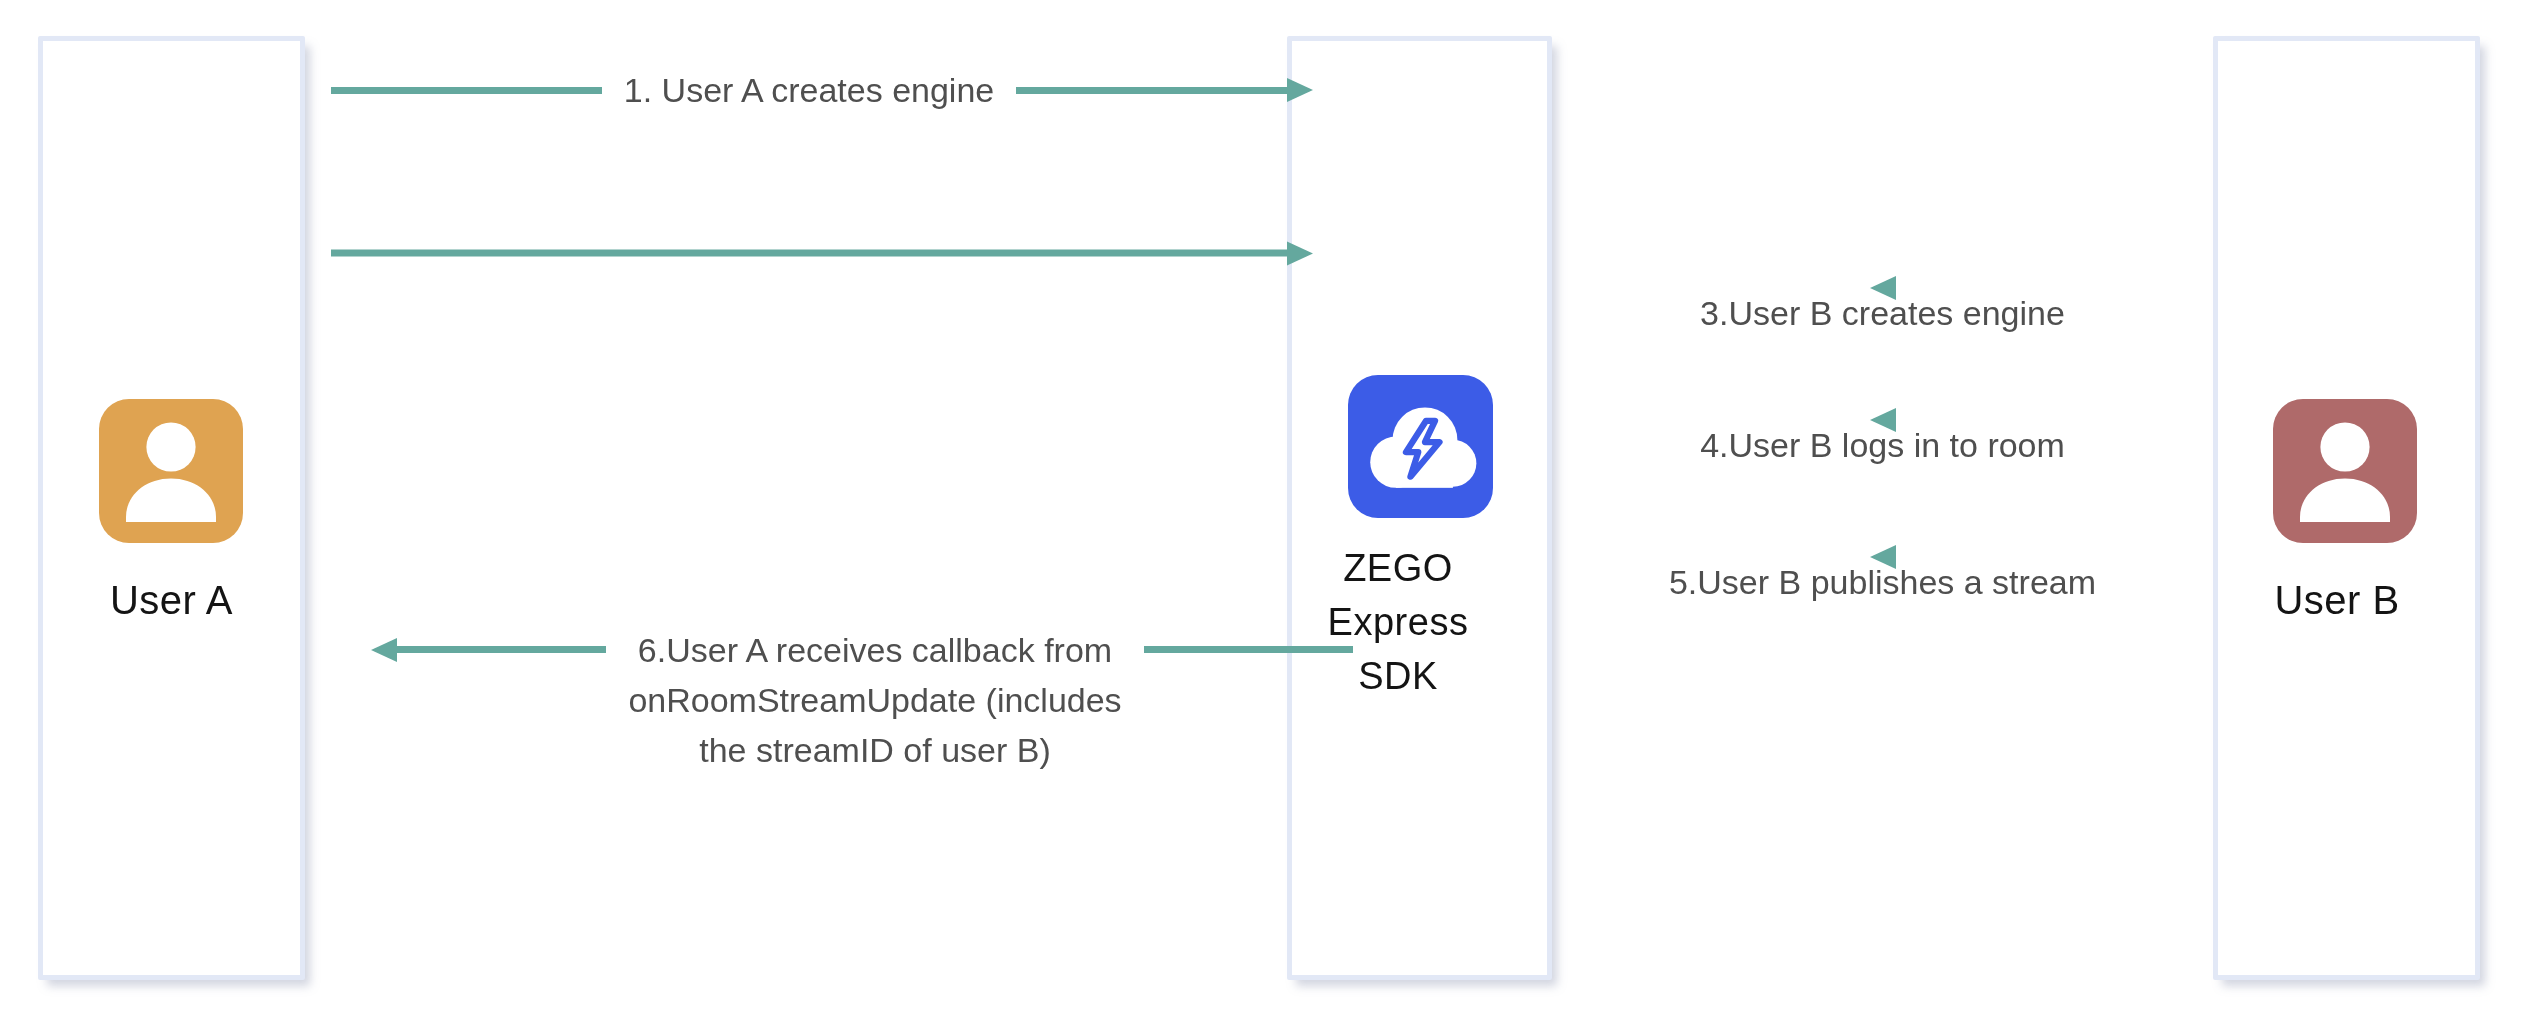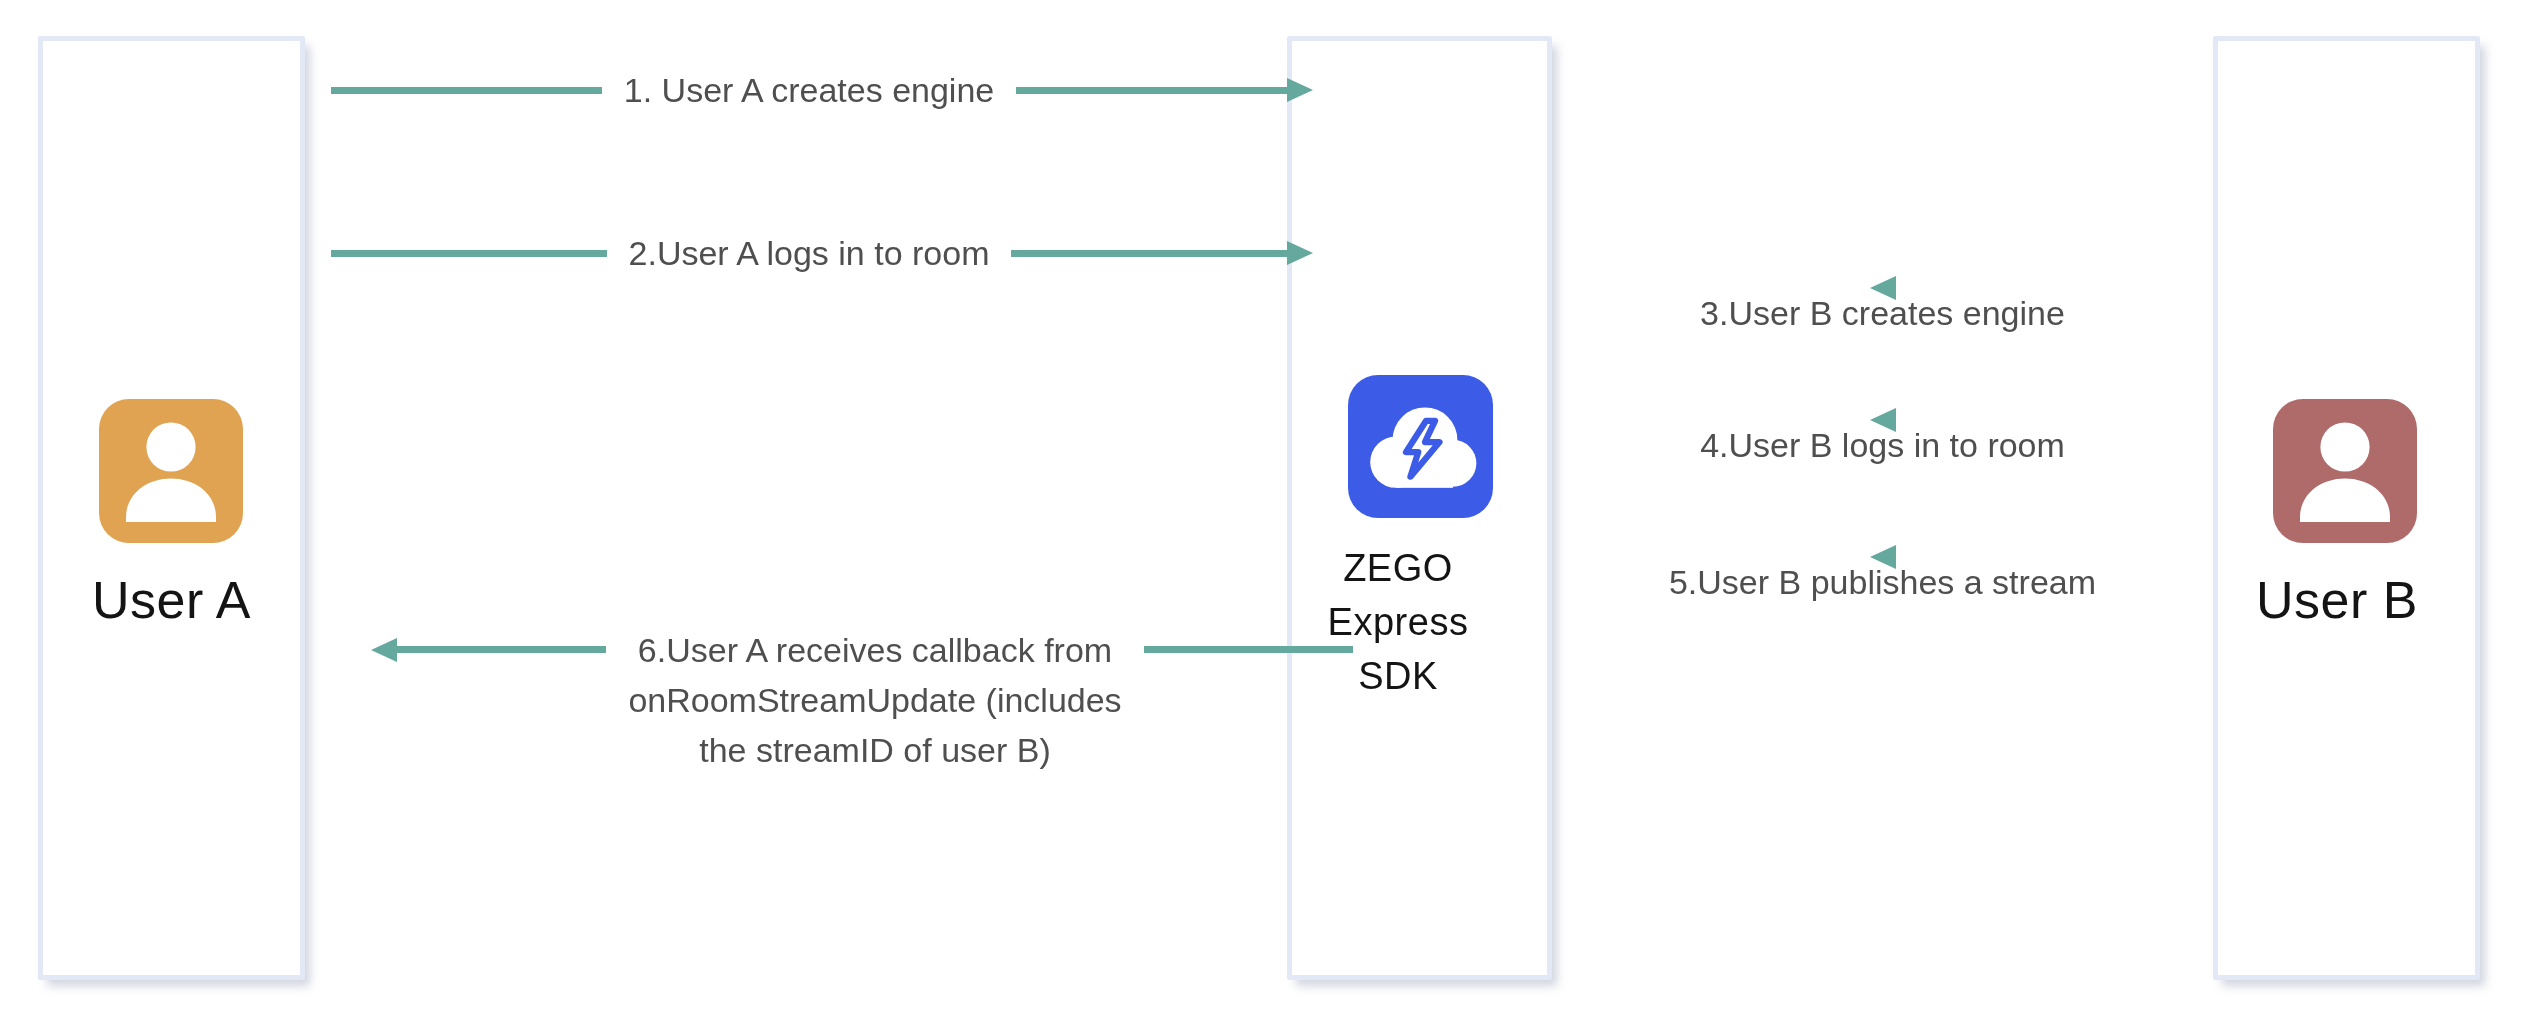--- a/index.html
+++ b/index.html
@@ -21,21 +21,21 @@
 
   
   .avatar { position:absolute; width:144px; height:144px; border-radius:30px; }
   .avatar svg { display:block; width:100%; height:100%; }
   .avatar-a   { left:99px;   top:399px; background:#DFA351; }
   .avatar-sdk { left:1348px; top:375px; width:145px; height:143px; background:#3C5CE7; }
   .avatar-b   { left:2273px; top:399px; background:#AF6A6A; }
 
   .actor-label {
     position:absolute; text-align:center; color:#141414;
-    font-size:52px; line-height:44px; letter-spacing:0.5px;
+    font-size:40px; line-height:44px; letter-spacing:0.5px;
   }
   .label-a   { left:38px;   width:267px; top:578px; }
   .label-b   { left:2213px; width:248px; top:578px; }
   .label-sdk { left:1287px; width:222px; top:541px;
                font-size:38px; line-height:54px; white-space:pre-line; }
 
   
   .arrow { position:absolute; display:flex; align-items:center; transform:translateY(-50%); }
   .rowA { left:305px;  width:982px;padding-left:26px; }
   .rowB { left:1552px; width:661px;flex-direction:column; }
@@ -107,21 +107,20 @@
   <div class="actor-label label-b">User B</div>
 
   <div class="arrow rowA" style="top:90px">
     <span class="seg"></span>
     <span class="msg">1. User A creates engine</span>
     <span class="seg head-r"></span>
   </div>
 
   <div class="arrow rowA" style="top:253px">
     <span class="seg"></span>
-    <span class="msg">2.User A logs in to room</span>
     <span class="seg head-r"></span>
   </div>
 
   <div class="arrow rowB" style="top:313px">
     <span class="seg head-l"></span>
     <span class="msg">3.User B creates engine</span>
     <span class="seg"></span>
   </div>
 
   <div class="arrow rowB" style="top:445px">

